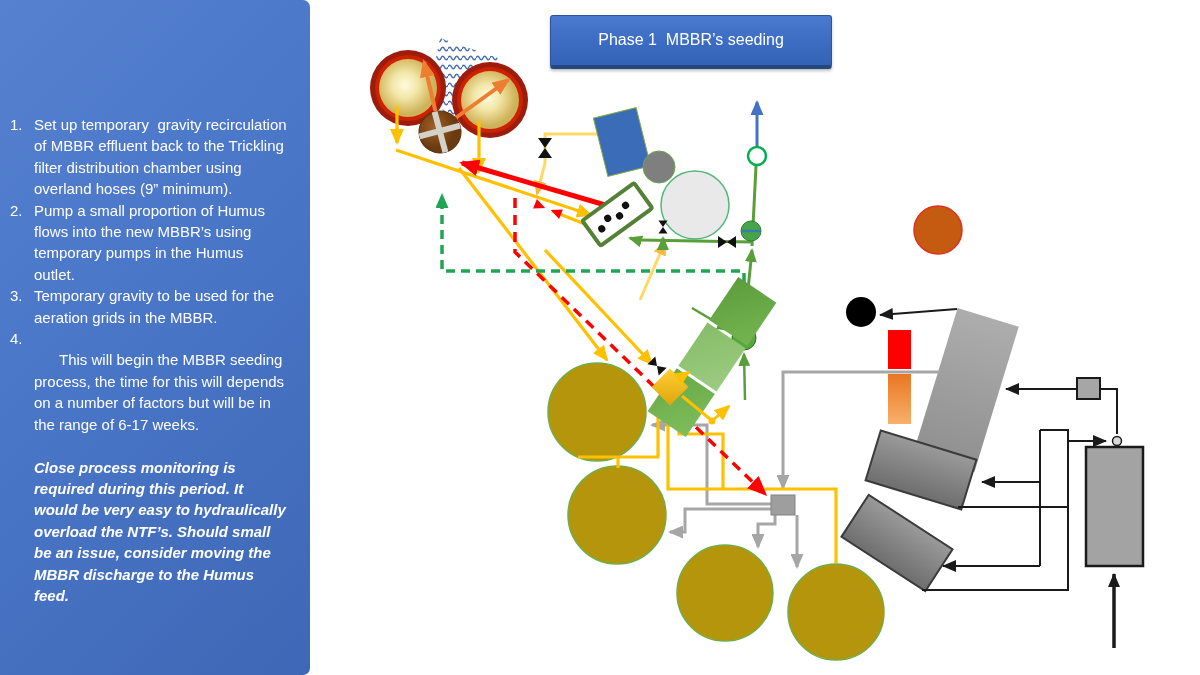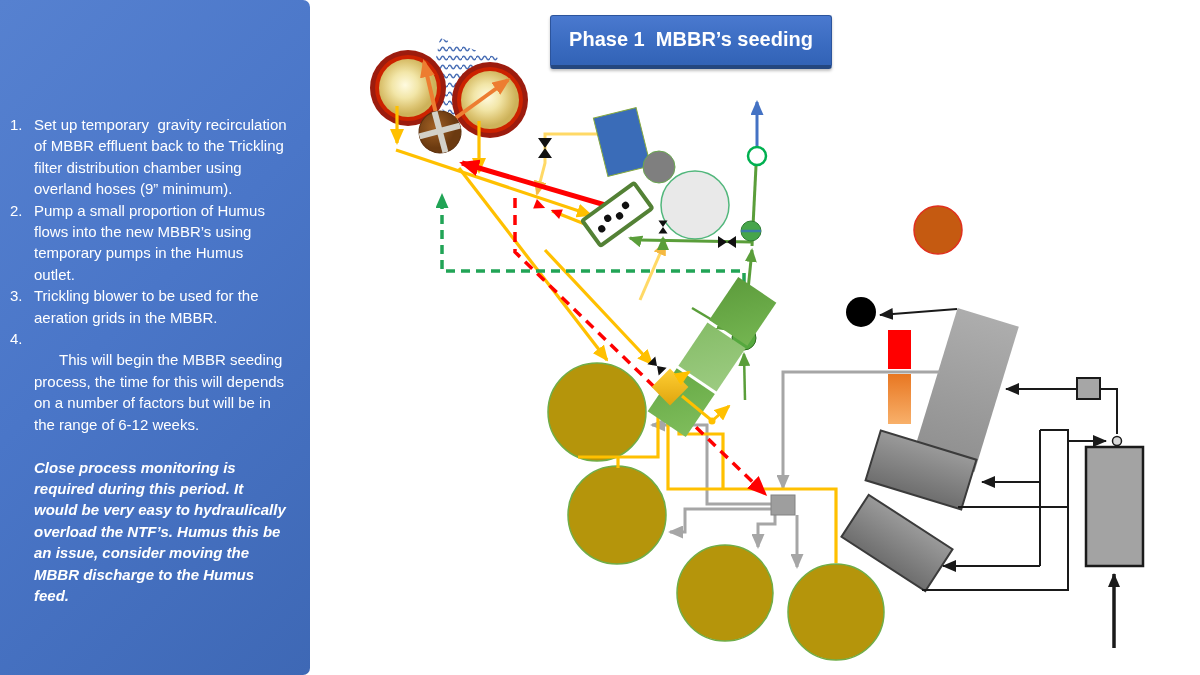--- a/index.html
+++ b/index.html
@@ -10,22 +10,22 @@
            background:linear-gradient(135deg,#5681d0 0%,#4a76c8 45%,#3e68b5 100%);
            border-radius:0 7px 7px 0;box-sizing:border-box;
            padding:114px 22px 0 10px;color:#ffffff;}
   .note-item{display:flex;font-size:15px;line-height:21.4px;}
   .note-num{width:24px;flex:none;}
   .note-text{flex:1;white-space:pre-wrap;}
   .note-emphasis{font-weight:bold;font-style:italic;white-space:pre-wrap;}
   .title-bar{position:absolute;left:550px;top:15px;width:280px;height:49px;
              background:linear-gradient(180deg,#4a79cf 0%,#3a6bc0 60%,#3263b6 100%);
              border:1px solid #2c549c;border-bottom:4px solid #24477f;border-radius:3px;
-             color:#ffffff;font-size:20px;text-align:center;line-height:47px;
-             white-space:pre;box-shadow:0 2px 3px rgba(0,0,0,.25);font-weight:bold;}
+             color:#ffffff;font-size:16px;text-align:center;line-height:47px;
+             white-space:pre;box-shadow:0 2px 3px rgba(0,0,0,.25);}
 </style>
 </head>
 <body>
 
 <svg id="diagram" viewBox="0 0 1200 675" xmlns="http://www.w3.org/2000/svg">
   <defs>
     <pattern id="waves" width="14" height="9" patternUnits="userSpaceOnUse">
       <path d="M0,4 q1.75,-3.5 3.5,0 t3.5,0 t3.5,0 t3.5,0" stroke="#4a6fb5" fill="none" stroke-width="1.6"></path>
     </pattern>
     <radialGradient id="tanGrad" cx="45%" cy="45%">
@@ -265,24 +265,24 @@
   <div class="note-item">
     <span class="note-num">1.</span>
     <span class="note-text">Set up temporary  gravity recirculation of MBBR effluent back to the Trickling filter distribution chamber using overland hoses (9” minimum).</span>
   </div>
   <div class="note-item">
     <span class="note-num">2.</span>
     <span class="note-text">Pump a small proportion of Humus flows into the new MBBR’s using temporary pumps in the Humus outlet.</span>
   </div>
   <div class="note-item">
     <span class="note-num">3.</span>
-    <span class="note-text">Trickling blower to be used for the aeration grids in the MBBR.</span>
+    <span class="note-text">Temporary gravity to be used for the aeration grids in the MBBR.</span>
   </div>
   <div class="note-item">
     <span class="note-num">4.</span>
     <span class="note-text">
-      <span>This will begin the MBBR seeding process, the time for this will depends on a number of factors but will be in the range of 6-12 weeks.</span>
-      <span class="note-emphasis" style="display: block;">Close process monitoring is required during this period. It would be very easy to hydraulically overload the NTF’s. Humus this be an issue, consider moving the MBBR discharge to the Humus feed.</span>
+      <span>This will begin the MBBR seeding process, the time for this will depends on a number of factors but will be in the range of 6-17 weeks.</span>
+      <span class="note-emphasis" style="display: block;">Close process monitoring is required during this period. It would be very easy to hydraulically overload the NTF’s. Should small be an issue, consider moving the MBBR discharge to the Humus feed.</span>
     </span>
   </div>
 </div>
 
 <div class="title-bar">Phase 1  MBBR’s seeding</div>
 
 </body></html>

